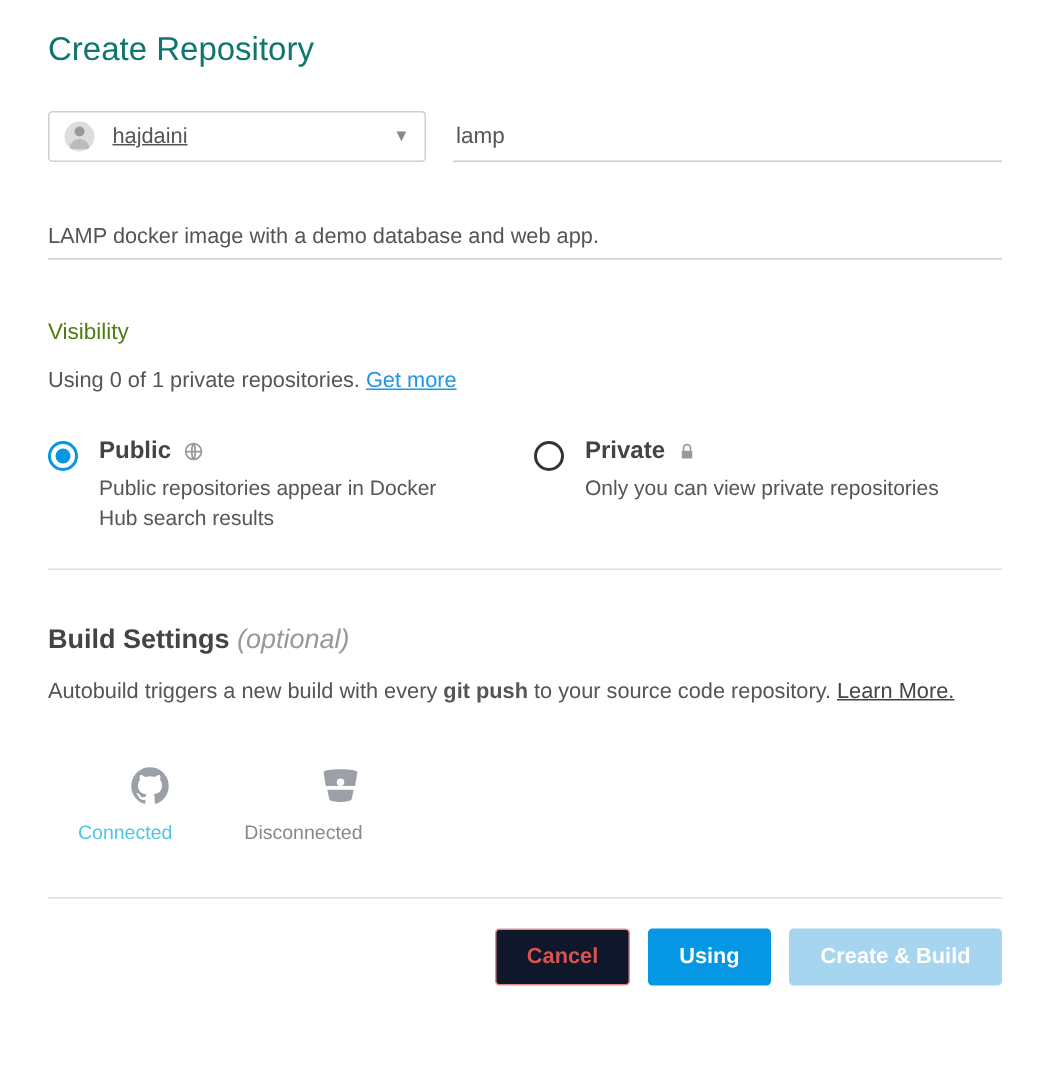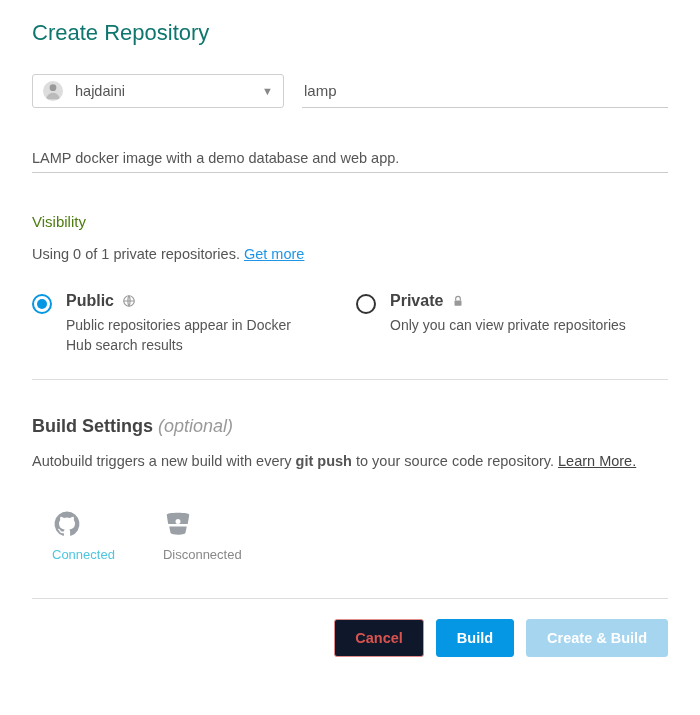--- a/index.html
+++ b/index.html
@@ -38,21 +38,21 @@
   height: 20px;
   border-radius: 50%;
   background: #ddd;
   display: flex;
   align-items: center;
   justify-content: center;
   margin-right: 12px;
   overflow: hidden;
 }
 .avatar svg { width: 20px; height: 20px; }
-.select-label { flex: 1; font-size: 14.5px; color: #555; }
+.select-label { flex: 1; font-size: 14.5px; color: #555; text-decoration: underline; }
 .chevron { color: #888; font-size: 11px; }
 .name-input {
   flex: 1;
   border: none;
   border-bottom: 1px solid #ccc;
   font-size: 15px;
   padding: 6px 2px 6px 2px;
   color: #555;
   outline: none;
 }
@@ -132,21 +132,21 @@
 .learn-link { color: #444; text-decoration: underline; cursor: pointer; font-weight: 500;}
 .providers {
   display: flex;
   gap: 48px;
   margin-left: 20px;
   margin-bottom: 36px;
 }
 .provider {
   display: flex;
   flex-direction: column;
-  align-items: flex-start;
+  align-items: flex-end;
   gap: 8px;
   cursor: pointer;
 }
 .provider-icon { color: #9aa0a6; }
 .provider-icon svg { width: 30px; height: 30px; display: block; }
 .provider-icon.connected svg { fill: #9aa0a6; }
 .provider-label { font-size: 13px; }
 .provider-label.connected { color: #4dc6e0; }
 .provider-label.disconnected { color: #888; }
 .divider2 {
@@ -272,18 +272,18 @@
         </svg>
     </span>
     <span class="provider-label disconnected">Disconnected</span>
   </div>
 </div>
 
 <hr class="divider2">
 
 <div class="actions">
   <button class="btn btn-cancel">Cancel</button>
-  <button class="btn btn-primary">Build</button>
+  <button class="btn btn-primary">Using</button>
   <button class="btn btn-disabled">Create &amp; Build</button>
 </div>
 
 
 
 
 </body></html>

